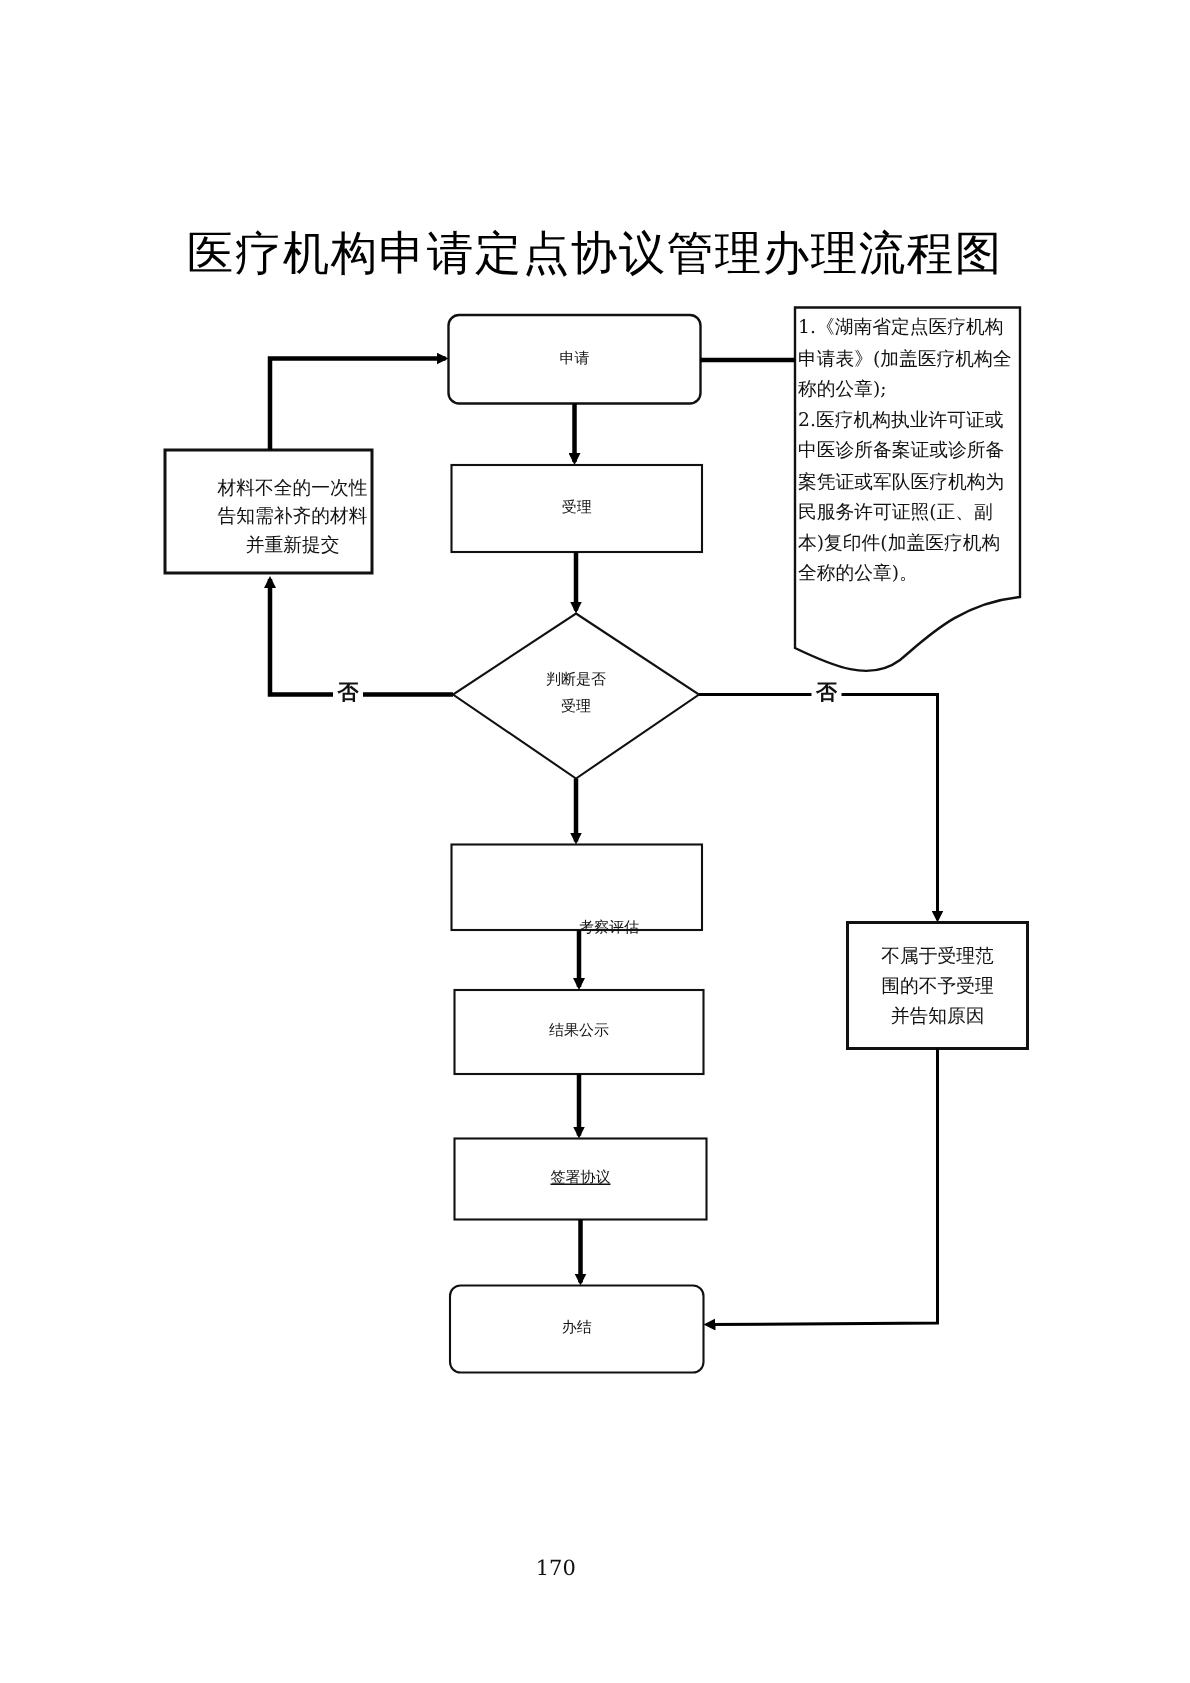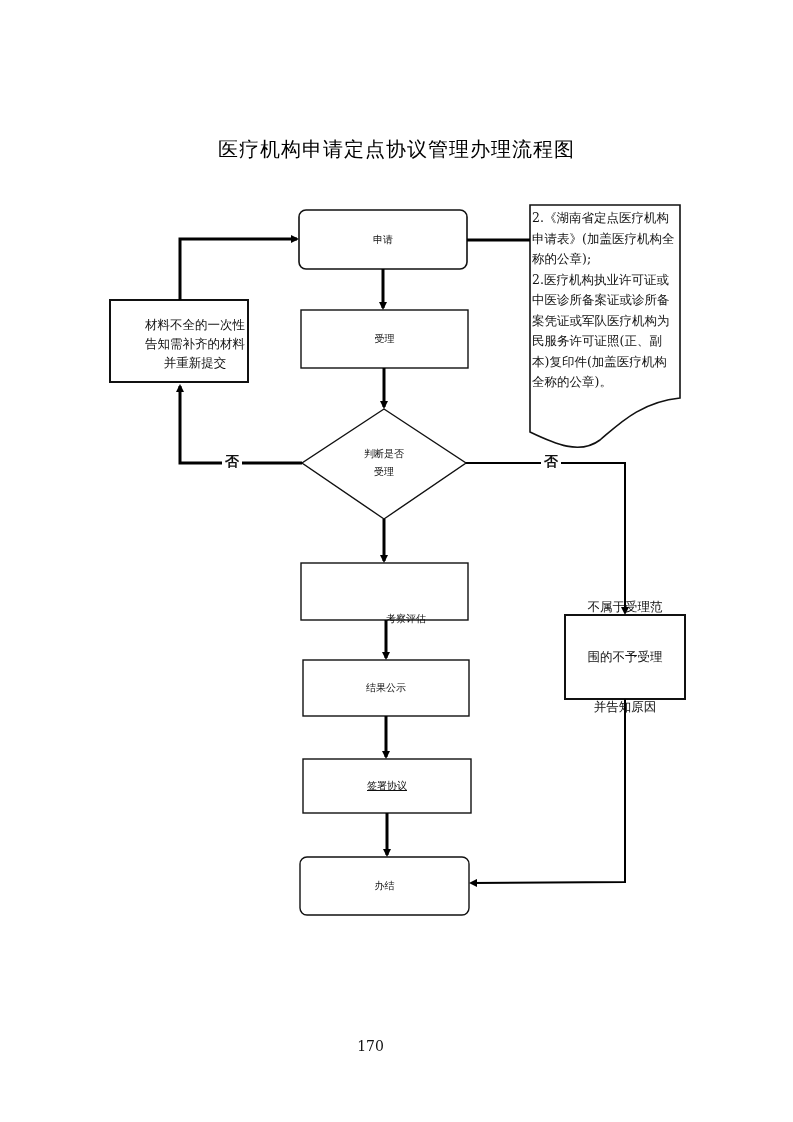--- a/index.html
+++ b/index.html
@@ -1,20 +1,20 @@
 <!DOCTYPE html>
 <html><head>
 <meta charset="utf-8">
 <style>
   html, body { margin: 0; padding: 0; background: #ffffff; }
   body { width: 793px; height: 1122px; position: relative; overflow: hidden;
          font-family: "DejaVu Serif", "Liberation Serif", serif; color: #111; }
-  .title { position: absolute; left: 0; top: 136px; width: 793px; text-align: center;
+  .title { position: absolute; left: 0; top: 148px; width: 793px; text-align: center;
            font-family: "DejaVu Sans", "Liberation Sans", sans-serif;
-           font-size: 20px; letter-spacing: 1px; color: #000; }
+           font-size: 31px; letter-spacing: 1px; color: #000; }
   svg.flow { position: absolute; left: 0; top: 0; }
   .node { position: absolute; display: flex; align-items: center; justify-content: center;
           text-align: center; font-size: 10px; line-height: 20px; box-sizing: border-box; }
   .note { position: absolute; left: 532px; top: 208px; width: 146px;
           font-size: 12.5px; line-height: 20.5px; color: #111; }
   .note p { margin: 0; }
   .lbl { position: absolute; font-family: "DejaVu Sans", "Liberation Sans", sans-serif;
          font-weight: bold; font-size: 14px; background: #fff; padding: 0 3px; }
   .page-num { position: absolute; top: 1038px; left: 0; width: 741px; text-align: center;
               font-size: 14px; }
@@ -79,27 +79,27 @@
   <span>签署协议</span>
 </div>
 <div class="node" style="left:300px;top:857px;width:169px;height:58px;">
   <span>办结</span>
 </div>
 <div class="node" style="left:110px;top:308px;width:138px;height:70px;flex-direction:column;line-height:19px;font-size:12.5px;padding-left:32px;">
   <span>材料不全的一次性</span>
   <span>告知需补齐的材料</span>
   <span>并重新提交</span>
 </div>
-<div class="node" style="left:565px;top:620px;width:120px;height:74px;flex-direction:column;line-height:20px;font-size:12.5px;gap:30px;">
+<div class="node" style="left:565px;top:620px;width:120px;height:74px;flex-direction:column;line-height:20px;font-size:12.5px;">
   <span>不属于受理范</span>
   <span>围的不予受理</span>
   <span>并告知原因</span>
 </div>
 
 <div class="note">
-  <p>2.《湖南省定点医疗机构申请表》(加盖医疗机构全称的公章);</p>
+  <p>1.《湖南省定点医疗机构申请表》(加盖医疗机构全称的公章);</p>
   <p>2.医疗机构执业许可证或中医诊所备案证或诊所备案凭证或军队医疗机构为民服务许可证照(正、副本)复印件(加盖医疗机构全称的公章)。</p>
 </div>
 
 <div class="lbl" style="left:222px;top:453px;">否</div>
 <div class="lbl" style="left:541px;top:453px;">否</div>
 
 <div class="page-num">170</div>
 
 </body></html>

